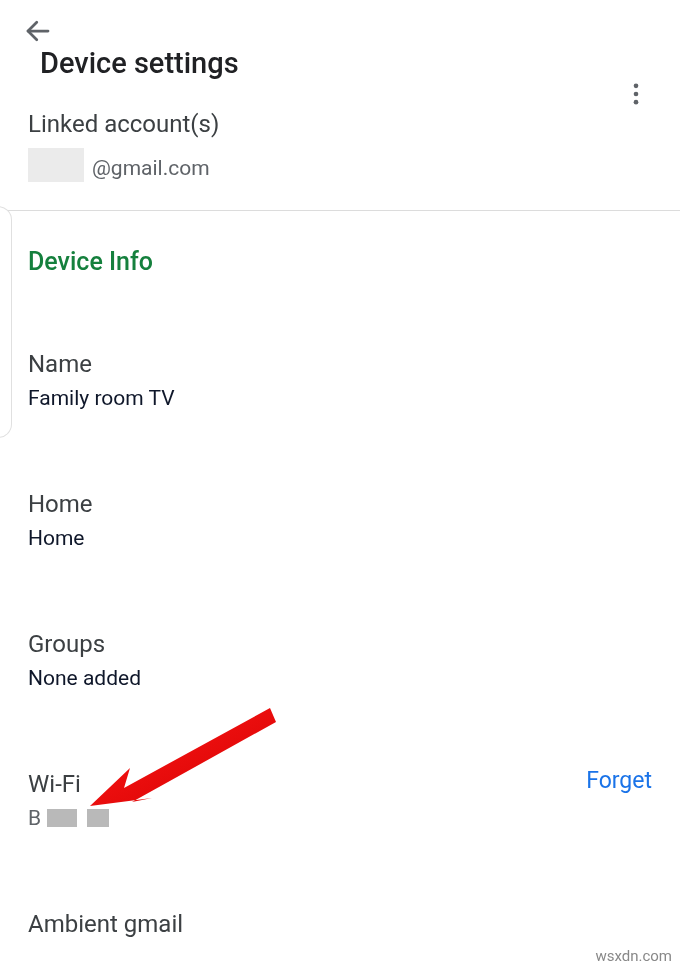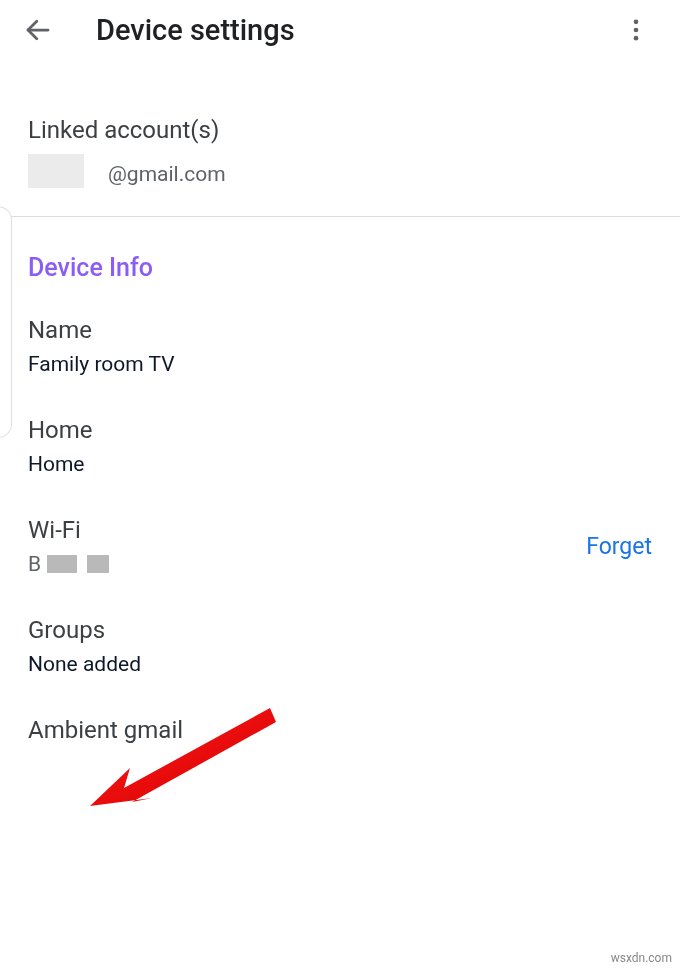--- a/index.html
+++ b/index.html
@@ -10,23 +10,24 @@
     }
     body {
       width: 680px;
       height: 969px;
       background: #ffffff;
       position: relative;
       overflow: hidden;
     }
     .header {
       display: flex;
-      align-items: center;
+      align-items: flex-start;
       height: 60px;
       padding: 16px 10px;
+      flex-direction: column;
     }
     .back {
       width: 56px;
       height: 56px;
       display: flex;
       align-items: center;
       justify-content: center;
       cursor: pointer;
     }
     .title {
@@ -49,54 +50,54 @@
       padding-top: 50px;
     }
     .section-linked {
       padding: 0 28px 28px 28px;
       border-bottom: 1px solid #dcdcdc;
     }
     .linked-title {
       font-size: 24px;
       color: #3c4043;
       font-weight: 400;
-      margin-top: 6px;
     }
     .linked-email {
       display: flex;
       align-items: flex-end;
       margin-top: 10px;
-      gap: 24px;
+      gap: 8px;
     }
     .redact-box {
       background: #ebebeb;
       width: 56px;
       height: 34px;
     }
     .email-domain {
       font-size: 21px;
       color: #5f6368;
       padding-bottom: 2px;
     }
     .device-info-heading {
       font-size: 25px;
       font-weight: 500;
-      color: #8b5cf6;
+      color: #15803d;
       padding: 36px 28px 14px 28px;
     }
     .row {
       padding: 20px 28px;
       display: flex;
       align-items: flex-start;
       justify-content: space-between;
       cursor: pointer;
     }
     .row-main {
       display: flex;
       flex-direction: column;
+      margin-top: 40px;
     }
     .row-label {
       font-size: 24px;
       color: #3c4043;
       font-weight: 400;
     }
     .row-value {
       font-size: 21px;
       color: #0f172a;
       margin-top: 8px;
@@ -125,21 +126,21 @@
     .arrow-annotation {
       position: absolute;
       left: 90px;
       top: 706px;
       pointer-events: none;
     }
     .watermark {
       position: absolute;
       right: 8px;
       bottom: 4px;
-      font-size: 12px;
+      font-size: 15px;
       color: #888;
     }
     .left-tab {
       position: absolute;
       left: -2px;
       top: 206px;
       width: 14px;
       height: 232px;
       border: 1px solid #e0e0e0;
       border-left: none;
@@ -191,35 +192,35 @@
   <div class="row">
     <div class="row-main">
       <div class="row-label">Home</div>
       <div class="row-value">Home</div>
     </div>
   </div>
 
 
   <div class="row">
     <div class="row-main">
+      <div class="row-label">Groups</div>
+      <div class="row-value">None added</div>
+    </div>
+  </div>
+
+  <div class="row">
+    <div class="row-main">
       <div class="row-label">Wi-Fi</div>
       <div class="wifi-value-wrap">
         <span class="wifi-first">B</span>
         <div class="redact-small"></div>
         <div class="redact-small" style="width:22px;margin-left:4px"></div>
       </div>
     </div>
     <div class="row-action">Forget</div>
-  </div>
-
-  <div class="row">
-    <div class="row-main">
-      <div class="row-label">Groups</div>
-      <div class="row-value">None added</div>
-    </div>
   </div>
 
   <div class="row">
     <div class="row-main">
       <div class="row-label">Ambient gmail</div>
     </div>
   </div>
 
 </div>
 

